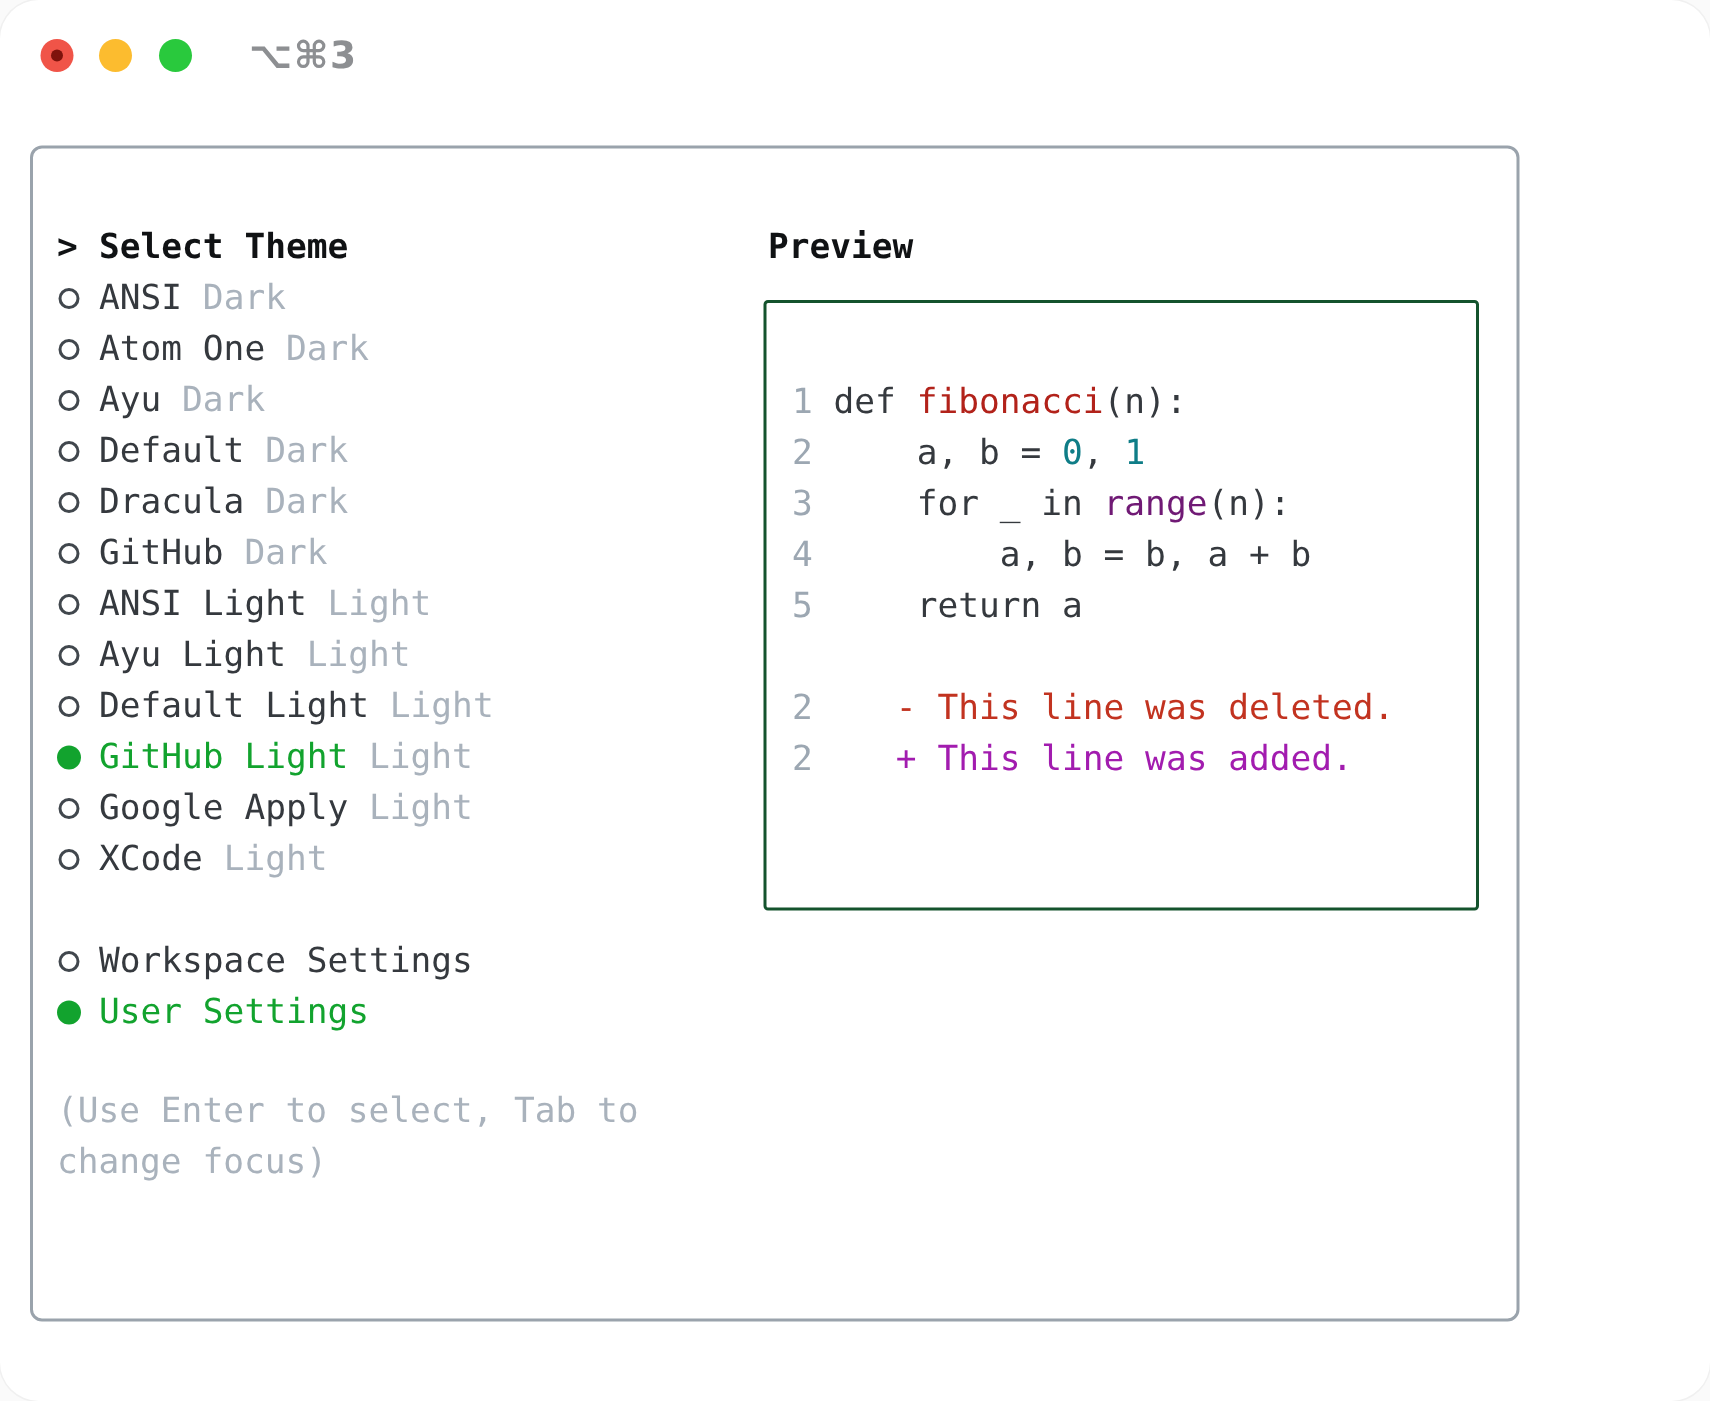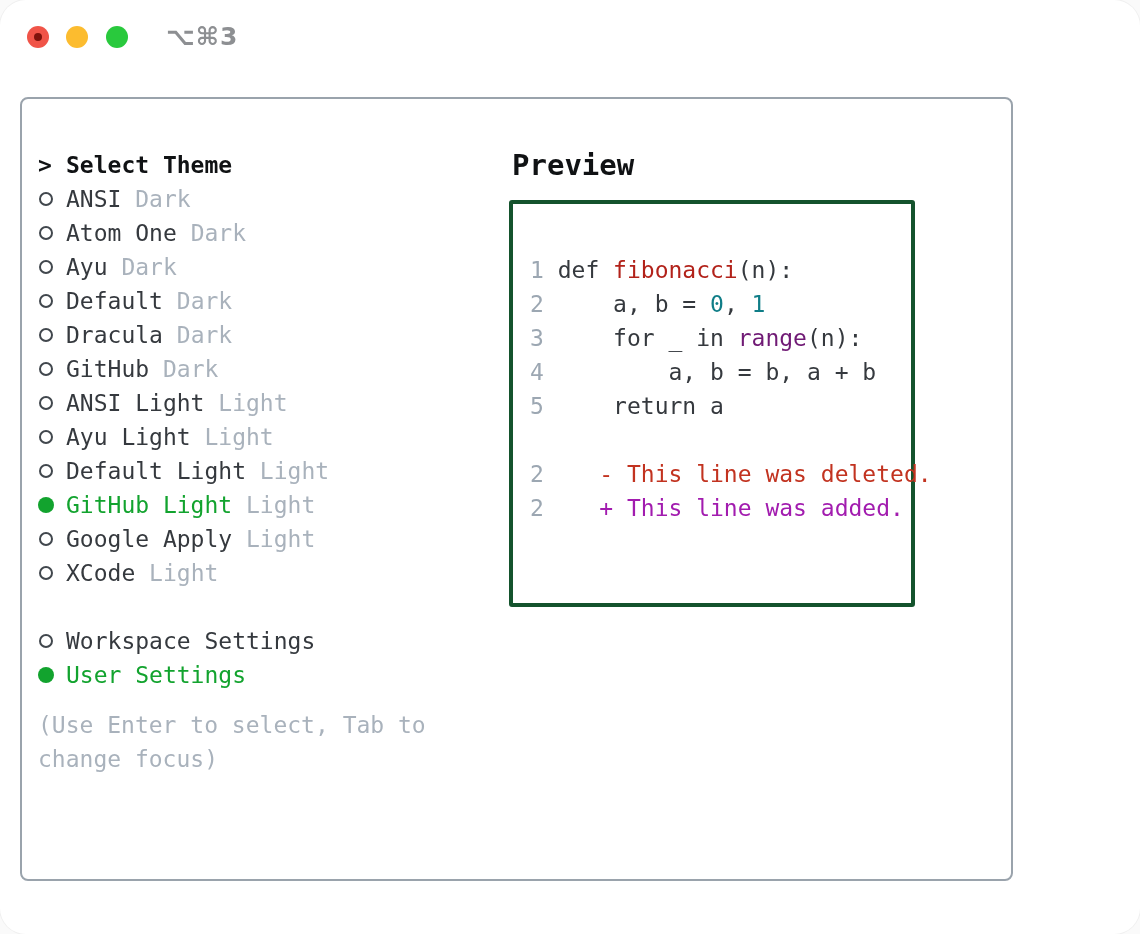--- a/index.html
+++ b/index.html
@@ -45,32 +45,32 @@
   .dot {
     width: 16px; height: 16px; border-radius: 50%; background: #12a32e;
   }
   .header-row .label { font-weight: bold; color: #101214; }
   .row .tag { color: #a9b2bc; white-space: pre; }
   .row .label { white-space: pre; }
   .row.selected .label { color: #12a32e; }
   .spacer { height: 34px; }
   .section-title { color: #17191c; }
   .help {
-    width: 404px; margin-top: 16px; font-size: 23px; line-height: 34px;
+    width: 404px; margin-top: 32px; font-size: 23px; line-height: 34px;
     color: #a9b2bc;
   }
   
   .preview-title {
     position: absolute; left: 490px; top: 49px; height: 34px;
     display: flex; align-items: center;
-    font-size: 29px; font-weight: bold; color: #101214;
+    font-size: 23px; font-weight: bold; color: #101214;
   }
   .preview-box {
-    position: absolute; left: 487px; top: 101px; width: 406px; height: 407px;
-    border: 4px solid #14532d; border-radius: 3px; background: #ffffff;
+    position: absolute; left: 487px; top: 101px; width: 477px; height: 407px;
+    border: 2px solid #14532d; border-radius: 3px; background: #ffffff;
   }
   .code { position: absolute; left: 17px; top: 49px; }
   .code-line { height: 34px; line-height: 34px; font-size: 23px; white-space: pre; }
   .tok-num     { color: #9ca7b2; }
   .tok-plain   { color: #35393e; }
   .tok-func    { color: #b2221a; }
   .tok-lit     { color: #0f7d87; }
   .tok-builtin { color: #701a75; }
   .tok-ctx     { color: #8d959e; }
   .tok-del     { color: #c23320; }

